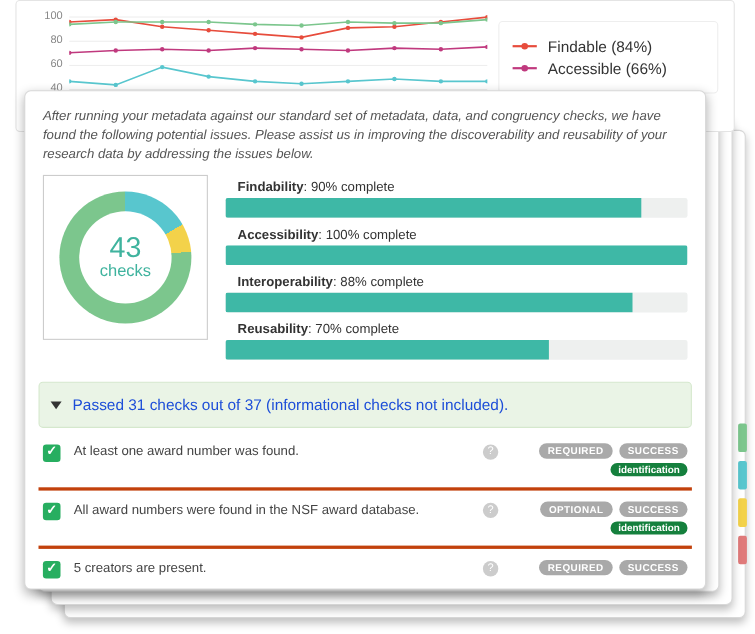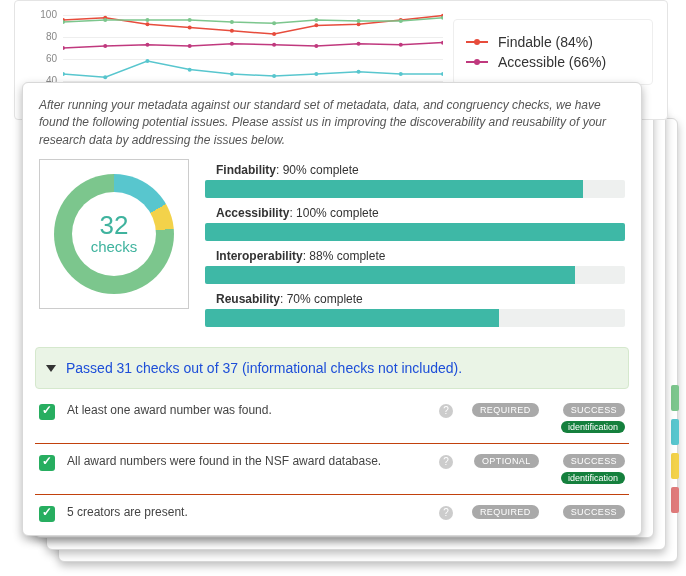--- a/index.html
+++ b/index.html
@@ -171,21 +171,21 @@
     border-top: 7px solid #333;
     margin-top: 5px;
   }
 
   .check-list { padding: 4px 12px 0 12px; }
   .check-row {
     display: flex;
     align-items: flex-start;
     gap: 12px;
     padding: 10px 4px;
-    border-bottom: 1px solid #c2410c;
+    border-bottom: 3px solid #c2410c;
     font-size: 12px;
     color: #444;
   }
   .check-row:last-child { border-bottom: none; }
   .check-ic {
     width: 16px; height: 16px;
     background: #27ae60;
     border-radius: 3px;
     position: relative;
     flex-shrink: 0;
@@ -211,21 +211,21 @@
     flex-shrink: 0;
     margin-top: 1px;
   }
   .badges {
     display: flex;
     flex-direction: column;
     align-items: flex-end;
     gap: 4px;
     width: 160px;
   }
-  .badge-row { display: flex; gap: 24px; }
+  .badge-row { display: flex; gap: 6px; font-weight: bold; }
   .badge {
     background: #a9a9a9;
     color: #fff;
     font-size: 9px;
     letter-spacing: 0.4px;
     padding: 2px 8px;
     border-radius: 9px;
   }
   .badge.sm {
     background: #15803d;
@@ -328,21 +328,21 @@
   </div>
 </div>
 
 <div class="main-card">
   <div class="intro">After running your metadata against our standard set of metadata, data, and congruency checks, we have found the following potential issues. Please assist us in improving the discoverability and reusability of your research data by addressing the issues below.</div>
 
   <div class="summary-row">
     <div class="donut-box">
       <div class="donut"></div>
       <div class="donut-label">
-        <div class="donut-number">32</div>
+        <div class="donut-number">43</div>
         <div class="donut-text">checks</div>
       </div>
     </div>
     <div class="metrics" id="metrics">
         <div>
           <div class="metric-label"><b>Findability</b>: 90% complete</div>
           <div class="bar-track">
             <div class="bar-fill" style="width: 90%;"></div>
           </div>
         </div>

